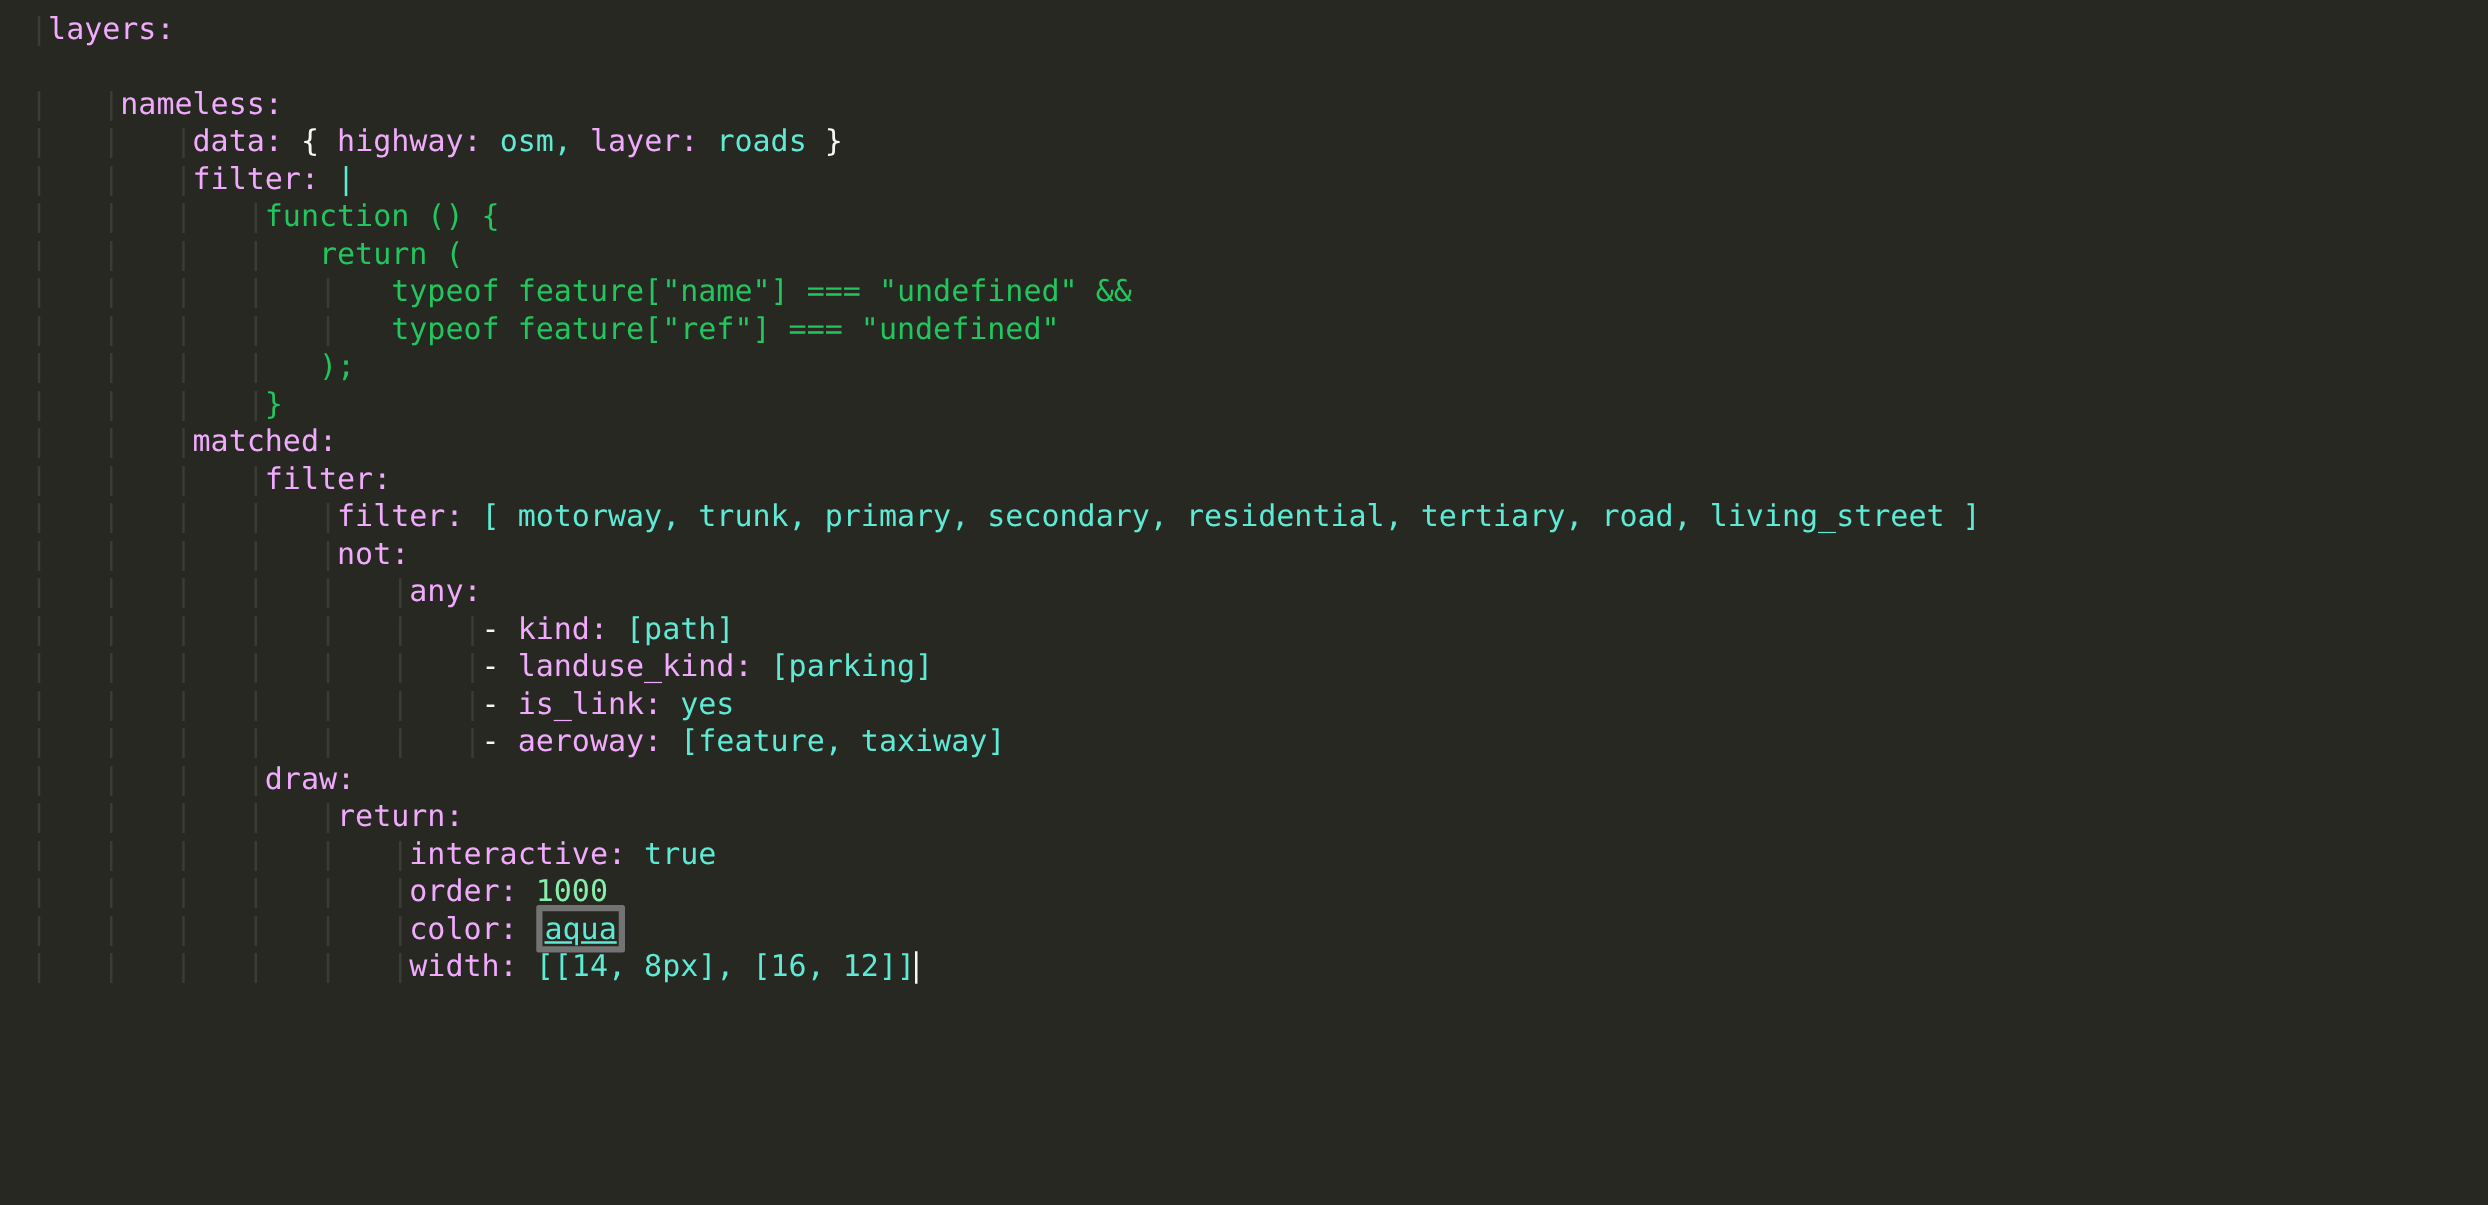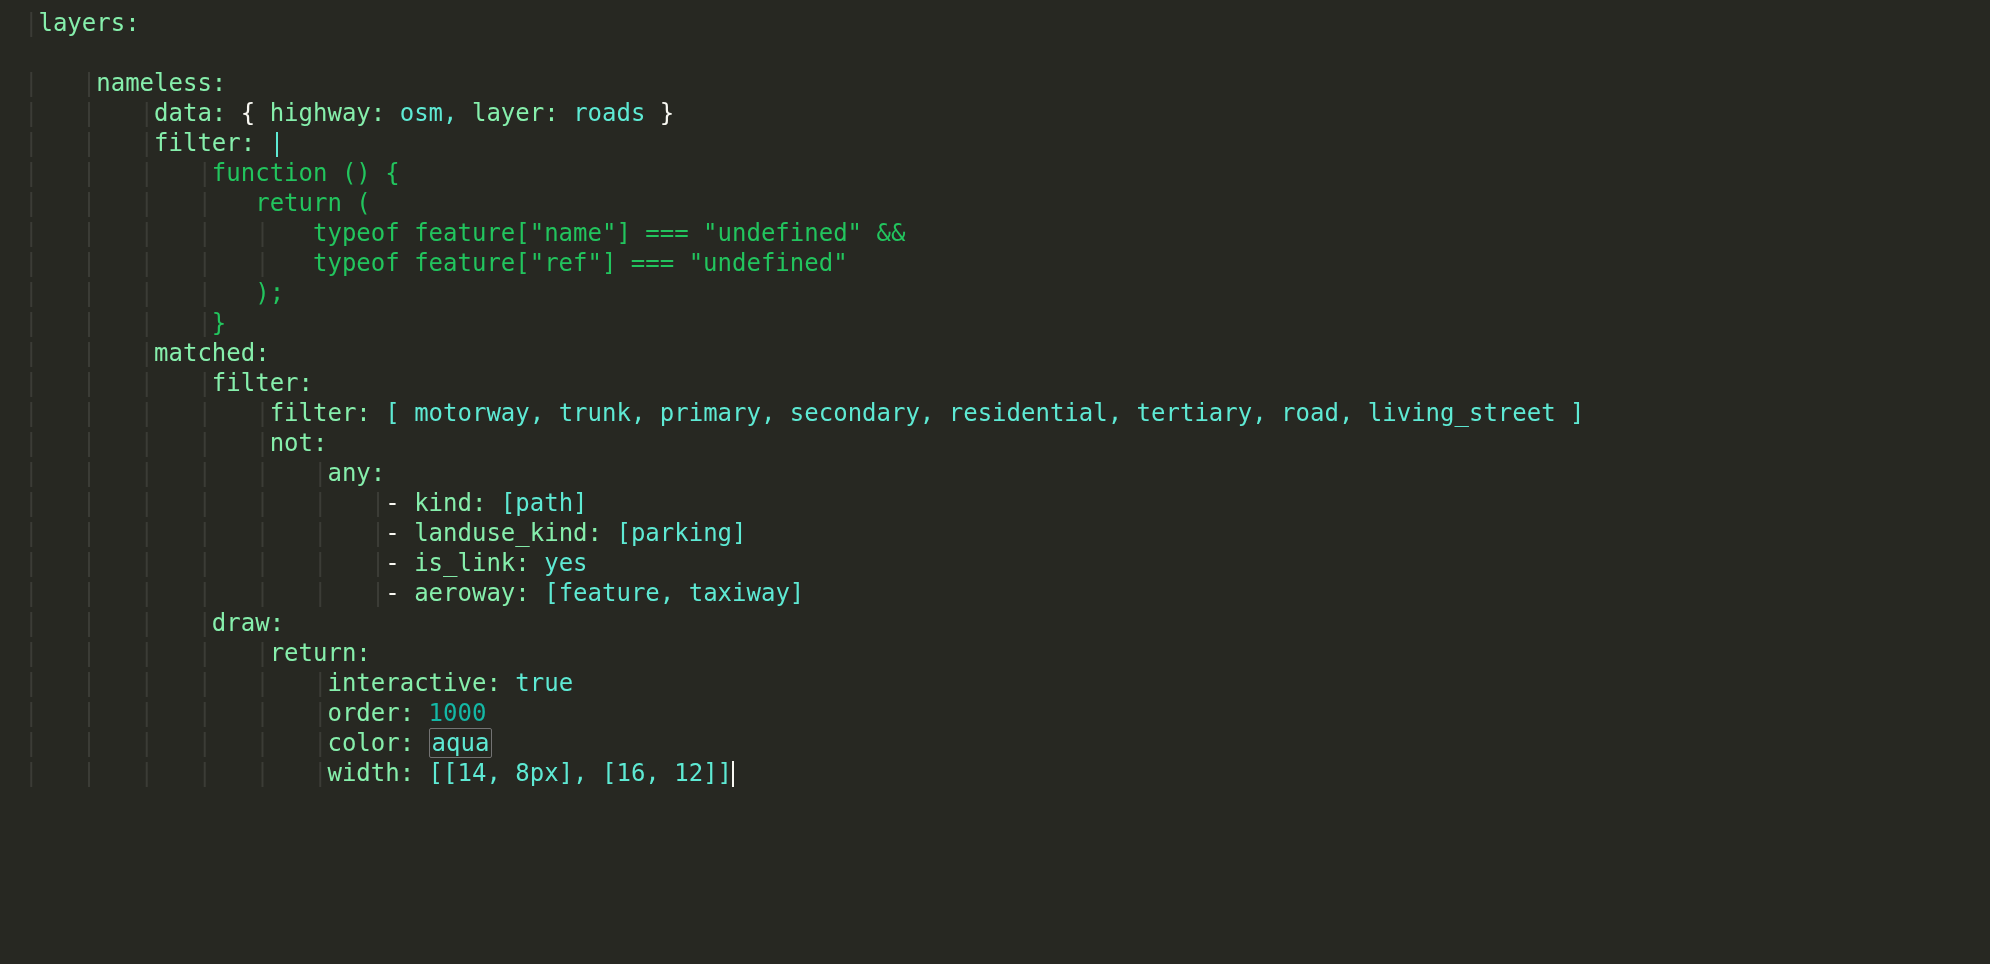--- a/index.html
+++ b/index.html
@@ -12,30 +12,31 @@
     line-height: 1.25;
     width: 1990px;
     height: 964px;
     overflow: hidden;
   }
   pre {
     margin: 0;
     padding: 8px 0 0 24px;
     white-space: pre;
   }
-  .key   { color: #86efac; }          
+  .key   { color: #f0abfc; }          
   .plain { color: #5eead4; }          
   .jsstr { color: #22c55e; }          
-  .num   { color: #14b8a6; margin-top: 40px; }          
+  .num   { color: #86efac; margin-top: 40px; }          
   .dash  { color: #f8f8f2; }
   .brace { color: #f8f8f2; }
   .aqua-box {
-    border: 1px solid #737373;
+    border: 5px solid #737373;
     padding: 0 2px;
     border-radius: 2px;
+    text-decoration: underline;
   }
   .cursor {
     display:inline-block;
     width:2px;
     height:1.1em;
     background:#f8f8f2;
     vertical-align:text-bottom;
   }
   .guide { color: #3b3c36; }
 </style>

